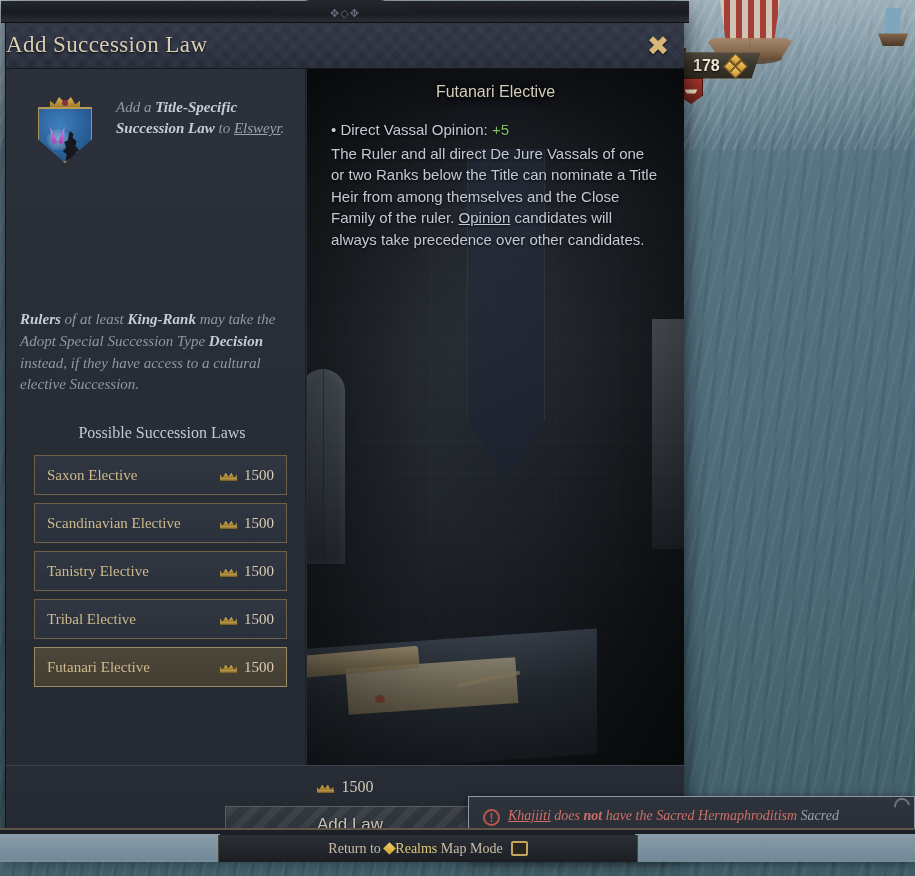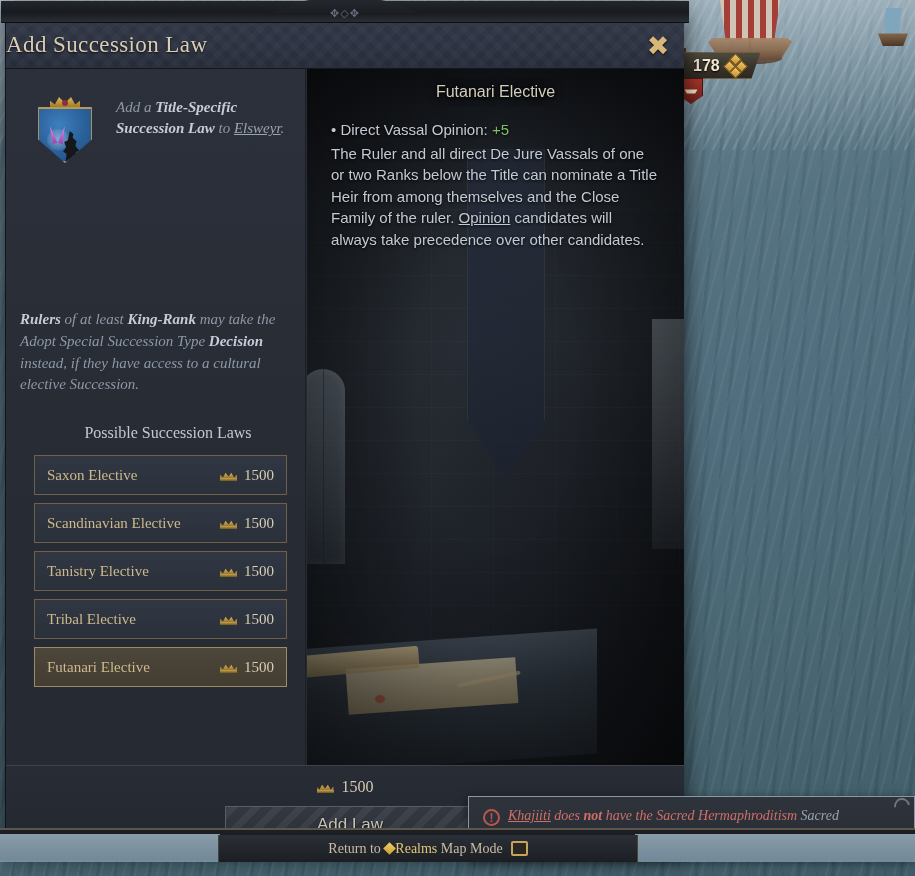--- a/index.html
+++ b/index.html
@@ -278,21 +278,21 @@
   .para {
     font-size:15px; line-height:1.45;
     color:#8e98a6; font-style:italic;
     font-family:"Liberation Serif",serif;
   }
   .para b { color:#c6cdd8; font-weight:700; }
   #para2 { position:absolute; left:14px; top:160px; width:272px; text-align:center; }
   #para3 { position:absolute; left:14px; top:240px; width:272px; }
 
   #laws-heading {
-    position:absolute; left:12px; top:355px; width:300px; text-align:center;
+    position:absolute; left:6px; top:355px; width:300px; text-align:center;
     font-size:16px; color:#c2c9d3;
     font-family:"Liberation Serif",serif;
   }
 
   #law-list { position:absolute; left:28px; top:386px; width:253px; }
   .law-item {
     position:relative; height:40px; margin-bottom:8px;
     display:flex; align-items:center; cursor:pointer;
     background: linear-gradient(180deg,#303742 0%,#2a313b 100%);
     border:1px solid #6d6249;

